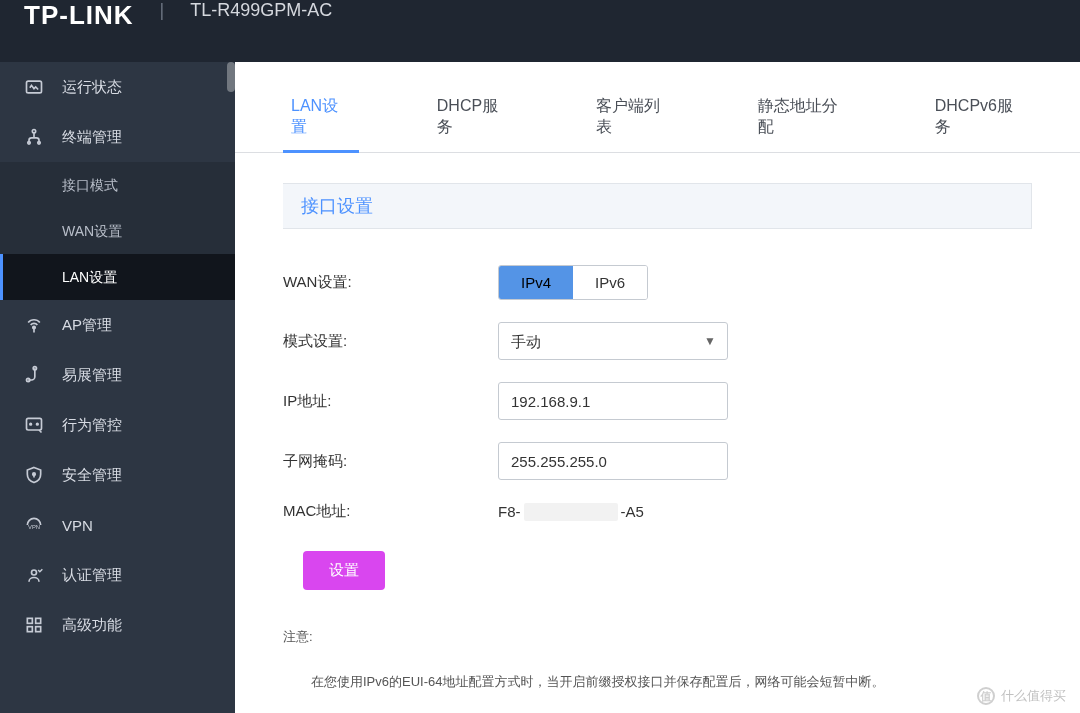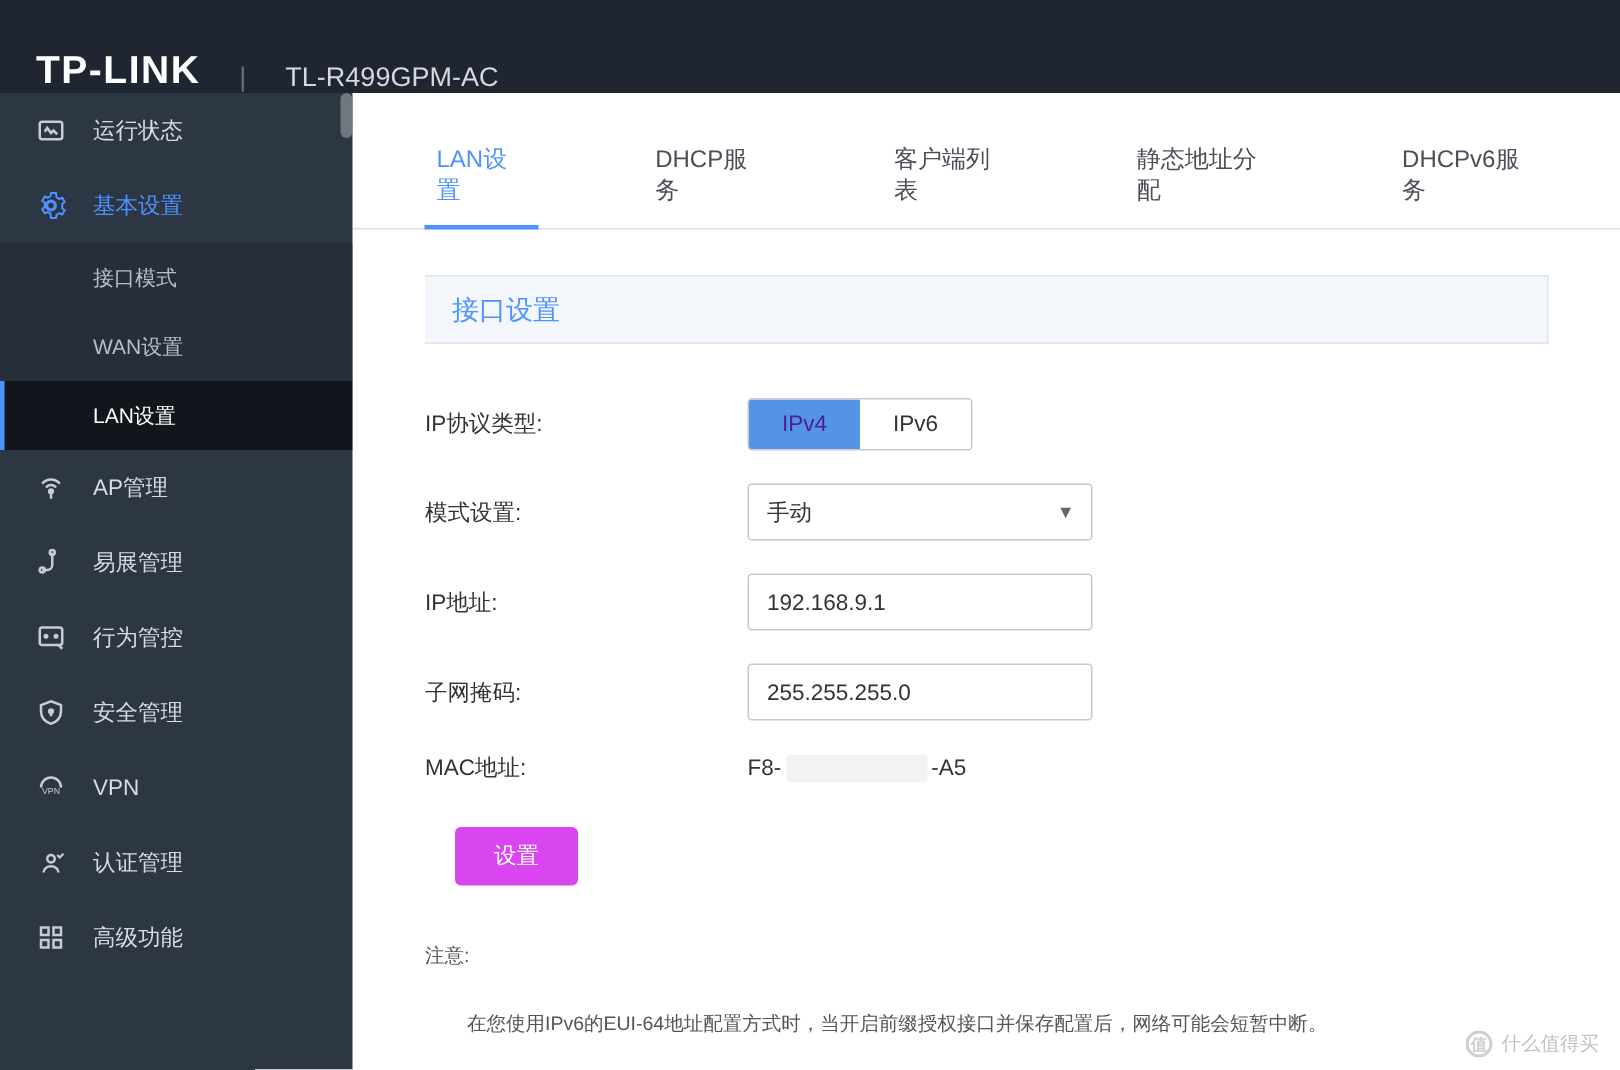--- a/index.html
+++ b/index.html
@@ -11,21 +11,21 @@
       width: 1080px;
       height: 713px;
       overflow: hidden;
       position: relative;
     }
     
     .header {
       height: 62px;
       background: #1f2631;
       display: flex;
-      align-items: flex-end;
+      align-items: flex-start;
       padding-left: 24px;
       color: #fff;
     }
     .logo {
       font-family: Arial, sans-serif;
       font-size: 26px;
       font-weight: 700;
       letter-spacing: 1px;
       color: #fff;
     }
@@ -161,21 +161,21 @@
     .seg-btn {
       padding: 8px 22px;
       font-size: 15px;
       cursor: pointer;
       background: #fff;
       color: #333;
       border: none;
     }
     .seg-btn.active {
       background: #5494e6;
-      color: #4c1d95;
+      color: #000000;
       text-align: right;
     }
     .select-wrap {
       position: relative;
       width: 230px;
     }
     .select-wrap select, .text-input {
       width: 230px;
       height: 38px;
       border: 1px solid #c5cad1;
@@ -263,30 +263,32 @@
     <div class="nav-item">
       <span class="nav-icon">
         <svg width="20" height="20" viewBox="0 0 24 24" fill="none" stroke="#c6cbd5" stroke-width="2">
             <rect x="3" y="5" width="18" height="14" rx="2"></rect>
             <path d="M7 13l2-3 3 4 2-2 3 3"></path>
           </svg>
       </span>
       <span>运行状态</span>
     </div>
 
-
-    <div class="nav-item active">
-      <span class="nav-icon">
-        <svg width="20" height="20" viewBox="0 0 24 24" fill="#4d92ff">
-            <path d="M12 8a4 4 0 100 8 4 4 0 000-8zm9 4a7.9 7.9 0 00-.1-1.2l2.1-1.6-2-3.4-2.5 1a8 8 0 00-2-1.2L16 2h-4l-.5 2.6a8 8 0 00-2 1.2l-2.5-1-2 3.4 2.1 1.6A8 8 0 007 12c0 .4 0 .8.1 1.2L5 14.8l2 3.4 2.5-1c.6.5 1.3.9 2 1.2L12 22h4l.5-2.6c.7-.3 1.4-.7 2-1.2l2.5 1 2-3.4-2.1-1.6c.1-.4.1-.8.1-1.2z" fill="none" stroke="#4d92ff" stroke-width="1.6"></path>
-            <circle cx="12" cy="12" r="3" fill="none" stroke="#4d92ff" stroke-width="1.6"></circle>
-          </svg>
-      </span>
-      <span>基本设置</span>
-    </div>
+    <div class="nav-item">
+      <span class="nav-icon">
+        <svg width="20" height="20" viewBox="0 0 24 24" fill="none" stroke="#c6cbd5" stroke-width="2">
+            <circle cx="12" cy="5" r="2"></circle>
+            <path d="M12 7v5M6 19v-3a3 3 0 013-3h6a3 3 0 013 3v3M6 19h0M18 19h0"></path>
+            <circle cx="6" cy="19" r="1.5"></circle>
+            <circle cx="18" cy="19" r="1.5"></circle>
+          </svg>
+      </span>
+      <span>终端管理</span>
+    </div>
+
     <div class="nav-sub">接口模式</div>
     <div class="nav-sub">WAN设置</div>
     <div class="nav-sub selected">LAN设置</div>
 
     <div class="nav-item">
       <span class="nav-icon">
         <svg width="20" height="20" viewBox="0 0 24 24" fill="none" stroke="#c6cbd5" stroke-width="2">
             <path d="M5 9a9 9 0 0114 0M8 12a5 5 0 018 0"></path>
             <circle cx="12" cy="15" r="1.5" fill="#c6cbd5"></circle>
             <path d="M12 16v5"></path>
@@ -369,21 +371,21 @@
       <div class="tab">DHCP服务</div>
       <div class="tab">客户端列表</div>
       <div class="tab">静态地址分配</div>
       <div class="tab">DHCPv6服务</div>
     </div>
 
     <div class="content">
       <div class="panel-title">接口设置</div>
 
       <div class="form-row">
-        <div class="form-label">IP协议类型:</div>
+        <div class="form-label">WAN设置:</div>
         <div class="seg">
           <button class="seg-btn active">IPv4</button>
           <button class="seg-btn">IPv6</button>
         </div>
       </div>
 
       <div class="form-row">
         <div class="form-label">模式设置:</div>
         <div class="select-wrap">
           <select>

